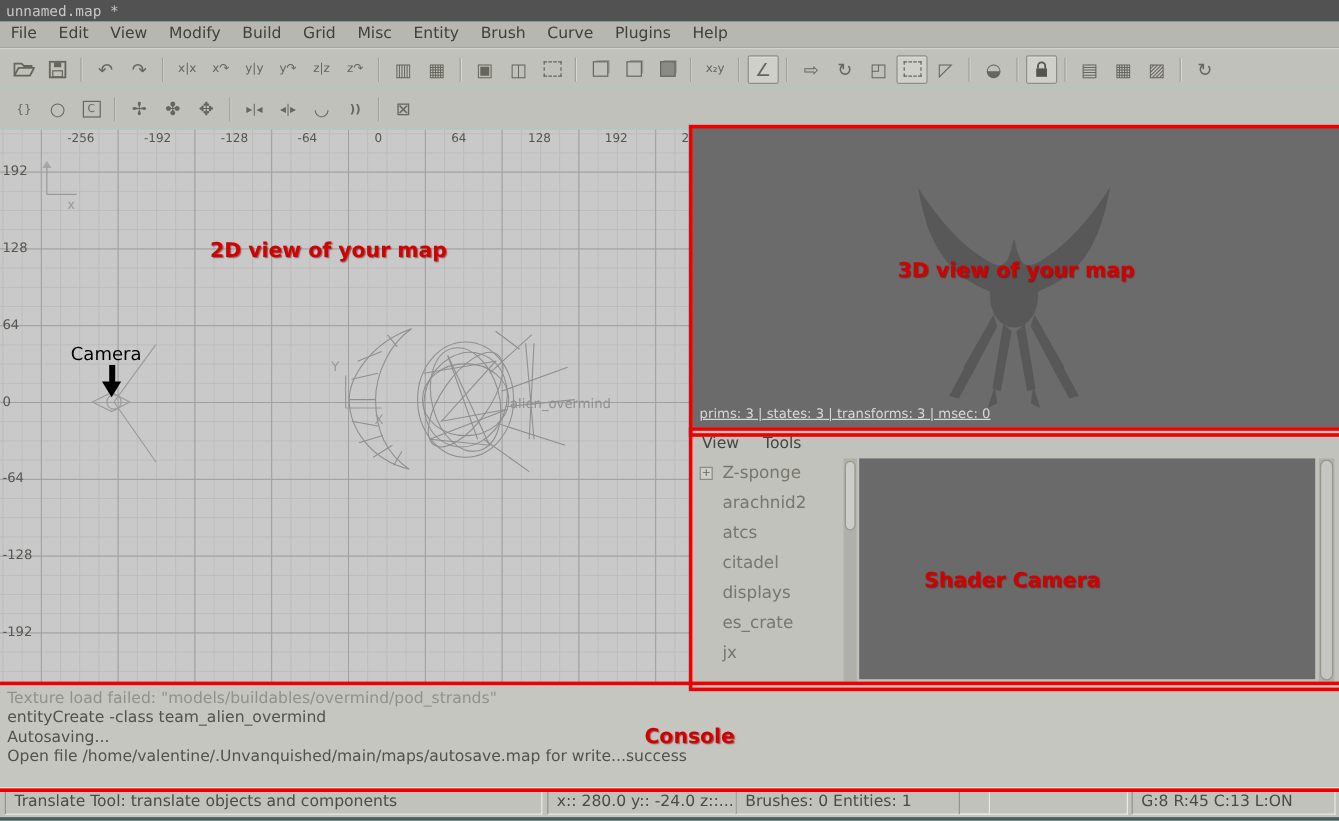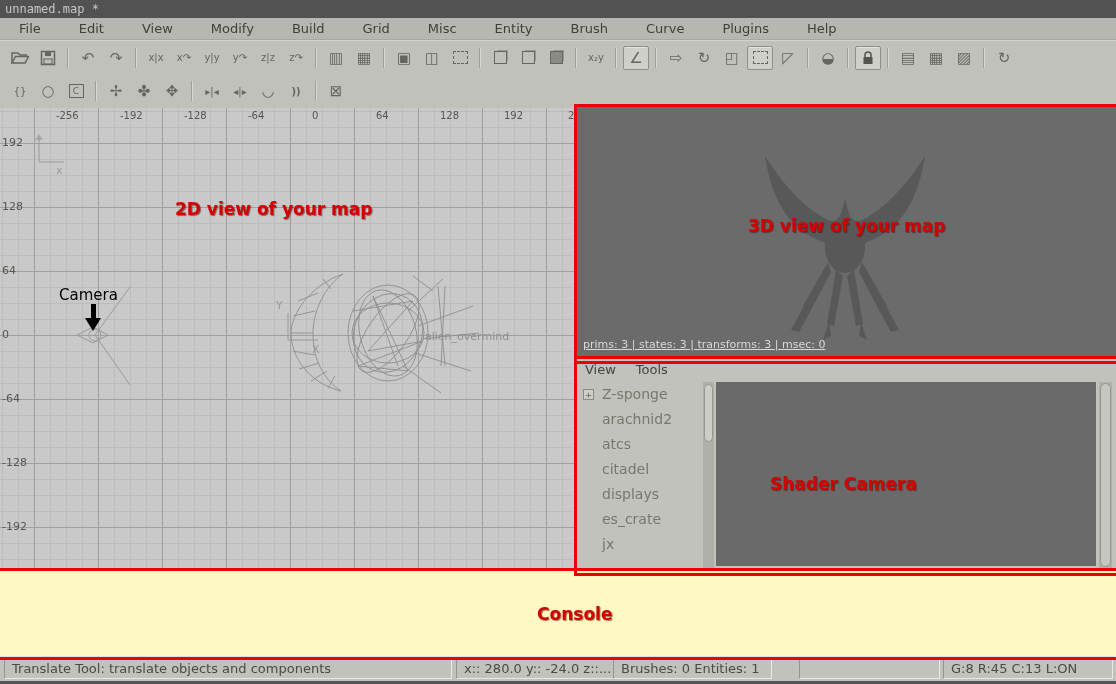--- a/index.html
+++ b/index.html
@@ -1,24 +1,24 @@
 <!DOCTYPE html>
 <html><head>
 <meta charset="utf-8">
 <style>
   html,body{margin:0;padding:0;background:#9a9a94;}
-  #window{position:relative;width:1116px;height:684px;background:#fef9c3;overflow:hidden;
+  #window{position:relative;width:1116px;height:684px;background:#5eead4;overflow:hidden;
           font-family:"DejaVu Sans","Liberation Sans",sans-serif;color:#3c3c38;}
   
   #titlebar{position:absolute;left:0;top:0;width:100%;height:18px;background:#525252;
             color:#c6c6c6;font-family:"DejaVu Sans Mono","Liberation Mono",monospace;
             font-size:12px;line-height:18px;padding-left:5px;box-sizing:border-box;}
   #menubar{position:absolute;left:0;top:18px;width:100%;height:22px;background:#b7b7b1;
            border-bottom:1px solid #a8a8a2;box-sizing:border-box;display:flex;align-items:center;}
-  .menu-item{padding:0 19px;font-size:13px;color:#3f3f3b;line-height:21px;}
+  .menu-item{padding:0 9px;font-size:13px;color:#3f3f3b;line-height:21px;}
   .tbrow{position:absolute;left:0;width:100%;height:34px;background:#c1c1bb;display:flex;
          align-items:center;padding-left:6px;box-sizing:border-box;}
   #tbrow1{top:40px;border-top:1px solid #d4d4ce;}
   #tbrow2{top:74px;}
   .tbtn{width:26px;height:24px;margin:0 1px;display:flex;align-items:center;justify-content:center;
         color:#66665f;font-size:15px;border:1px solid transparent;border-radius:2px;box-sizing:border-box;}
   .tbtn.small{font-size:10px;letter-spacing:0;}
   .tbtn.pressed{background:#d0d0ca;border:1px solid #8f8f89;box-shadow:inset 0 1px 0 #e4e4de;}
   .tsep{width:1px;height:20px;background:#9f9f99;border-right:1px solid #d8d8d2;margin:0 5px;}
   .dashbox{width:13px;height:11px;border:1px dashed #66665f;}
@@ -346,25 +346,31 @@
     </div>
     <div id="shader-scroll1">
         <div class="thumb"></div>
       </div>
     <div id="shader-preview"></div>
     <div id="shader-scroll2">
         <div class="thumb"></div>
       </div>
   </div>
 
+  <div id="console">
+    <div class="cline dim">Texture load failed: "models/buildables/overmind/pod_strands"</div>
+    <div class="cline">entityCreate -class team_alien_overmind</div>
+    <div class="cline">Autosaving...</div>
+    <div class="cline">Open file /home/valentine/.Unvanquished/main/maps/autosave.map for write...success</div>
+  </div>
 
   <div id="statusbar">
     <div class="scell" style="left:4px;width:448px">Translate Tool: translate objects and components</div>
     <div class="scell" style="left:456px;width:158px">x::  280.0  y::  -24.0  z::...</div>
-    <div class="scell" style="left:613px;width:159px">Brushes: 0 Entities: 1</div>
+    <div class="scell" style="left:613px;width:212px">Brushes: 0 Entities: 1</div>
     <div class="scell" style="left:799px;width:141px"></div>
     <div class="scell" style="left:943px;width:170px">G:8  R:45  C:13  L:ON</div>
   </div>
   <div id="winbottom"></div>
 
   <div class="annobox" style="left:574px;top:104px;width:540px;height:254px"></div>
   <div class="annobox" style="left:574px;top:356px;width:540px;height:214px"></div>
   <div class="annobox" style="left:-3px;top:568px;width:1122px;height:86px"></div>
 
   <div class="annotext" style="left:175px;top:199px">2D view of your map</div>

